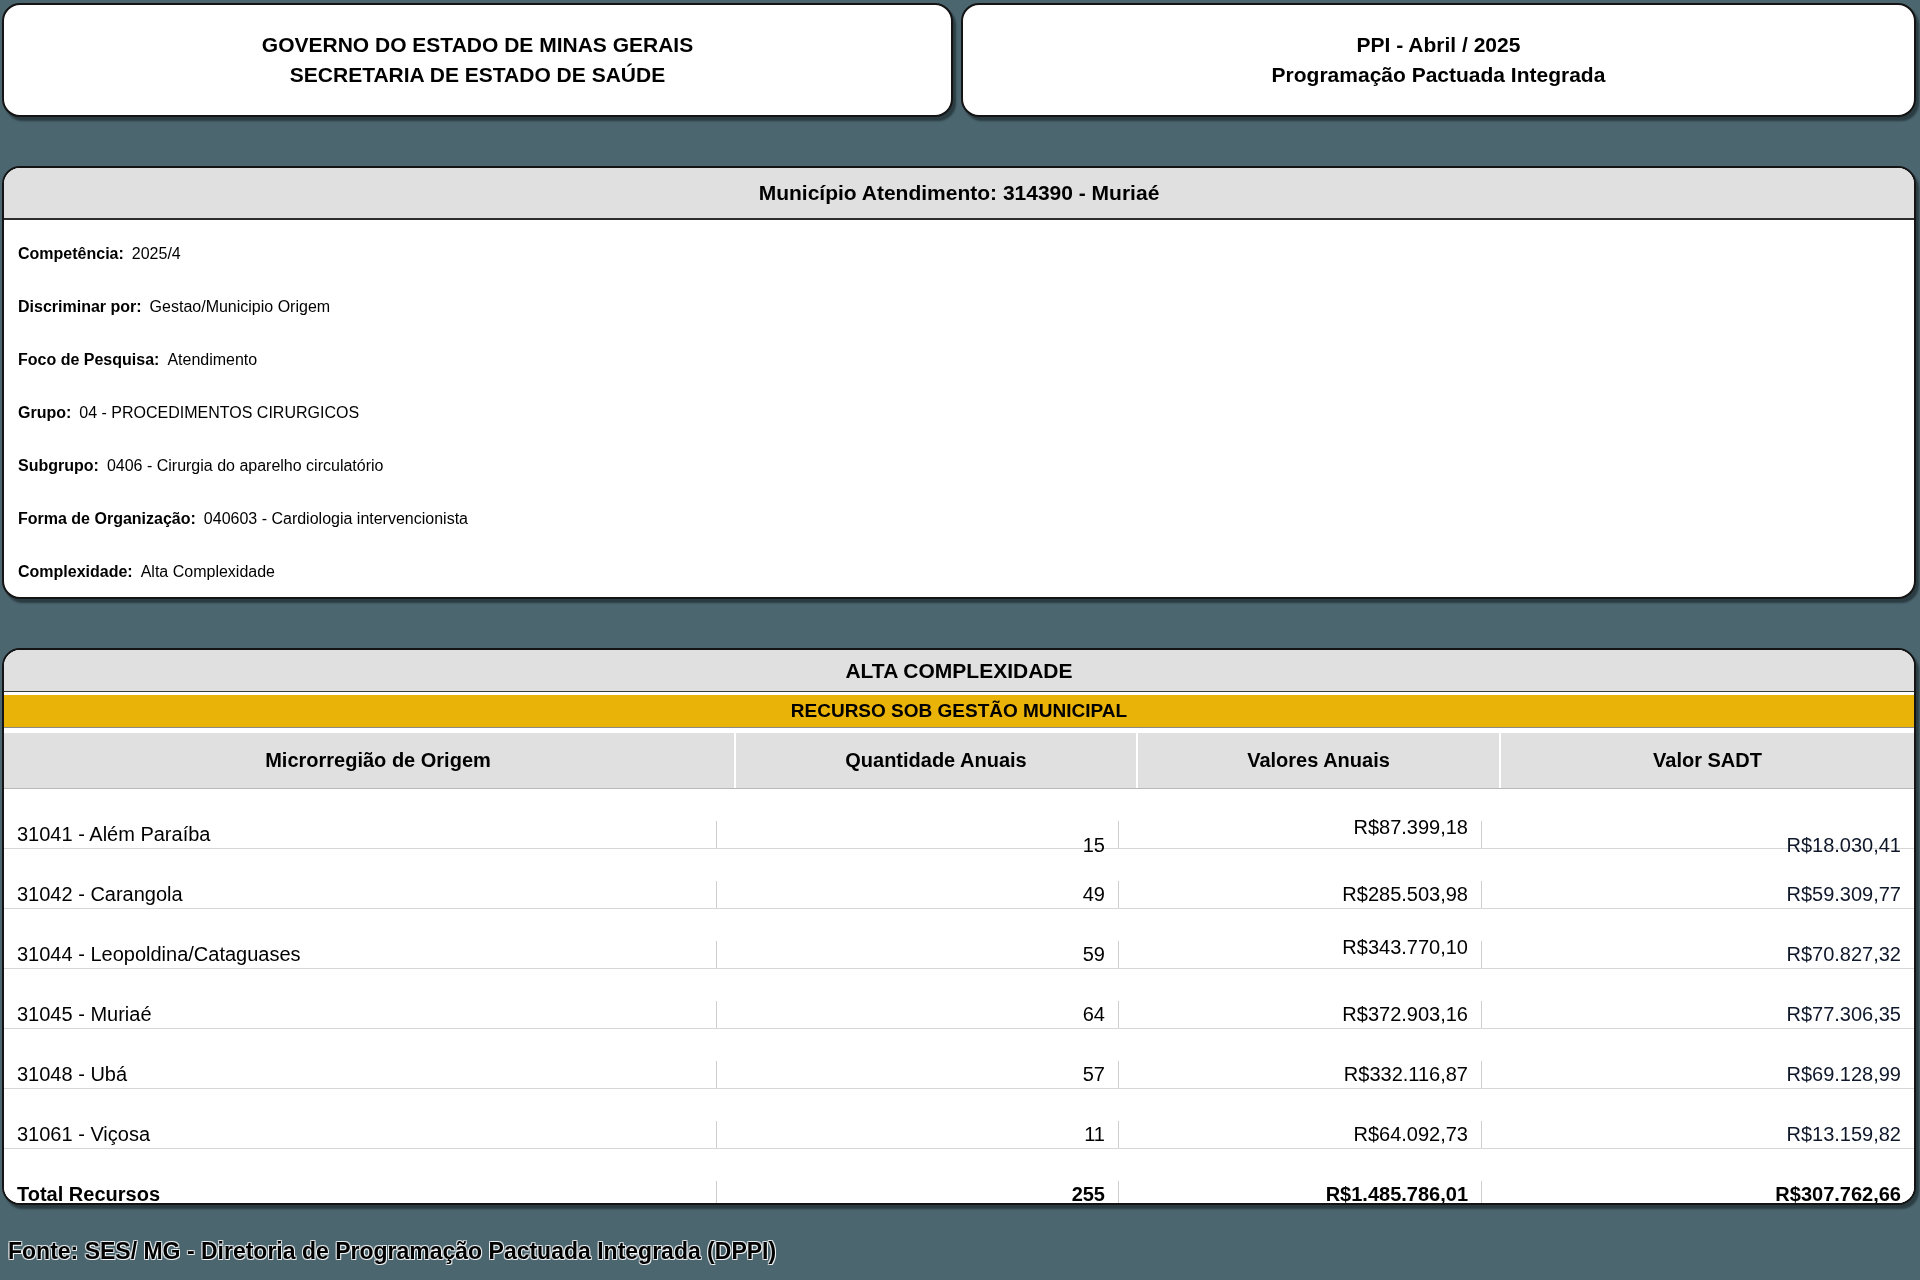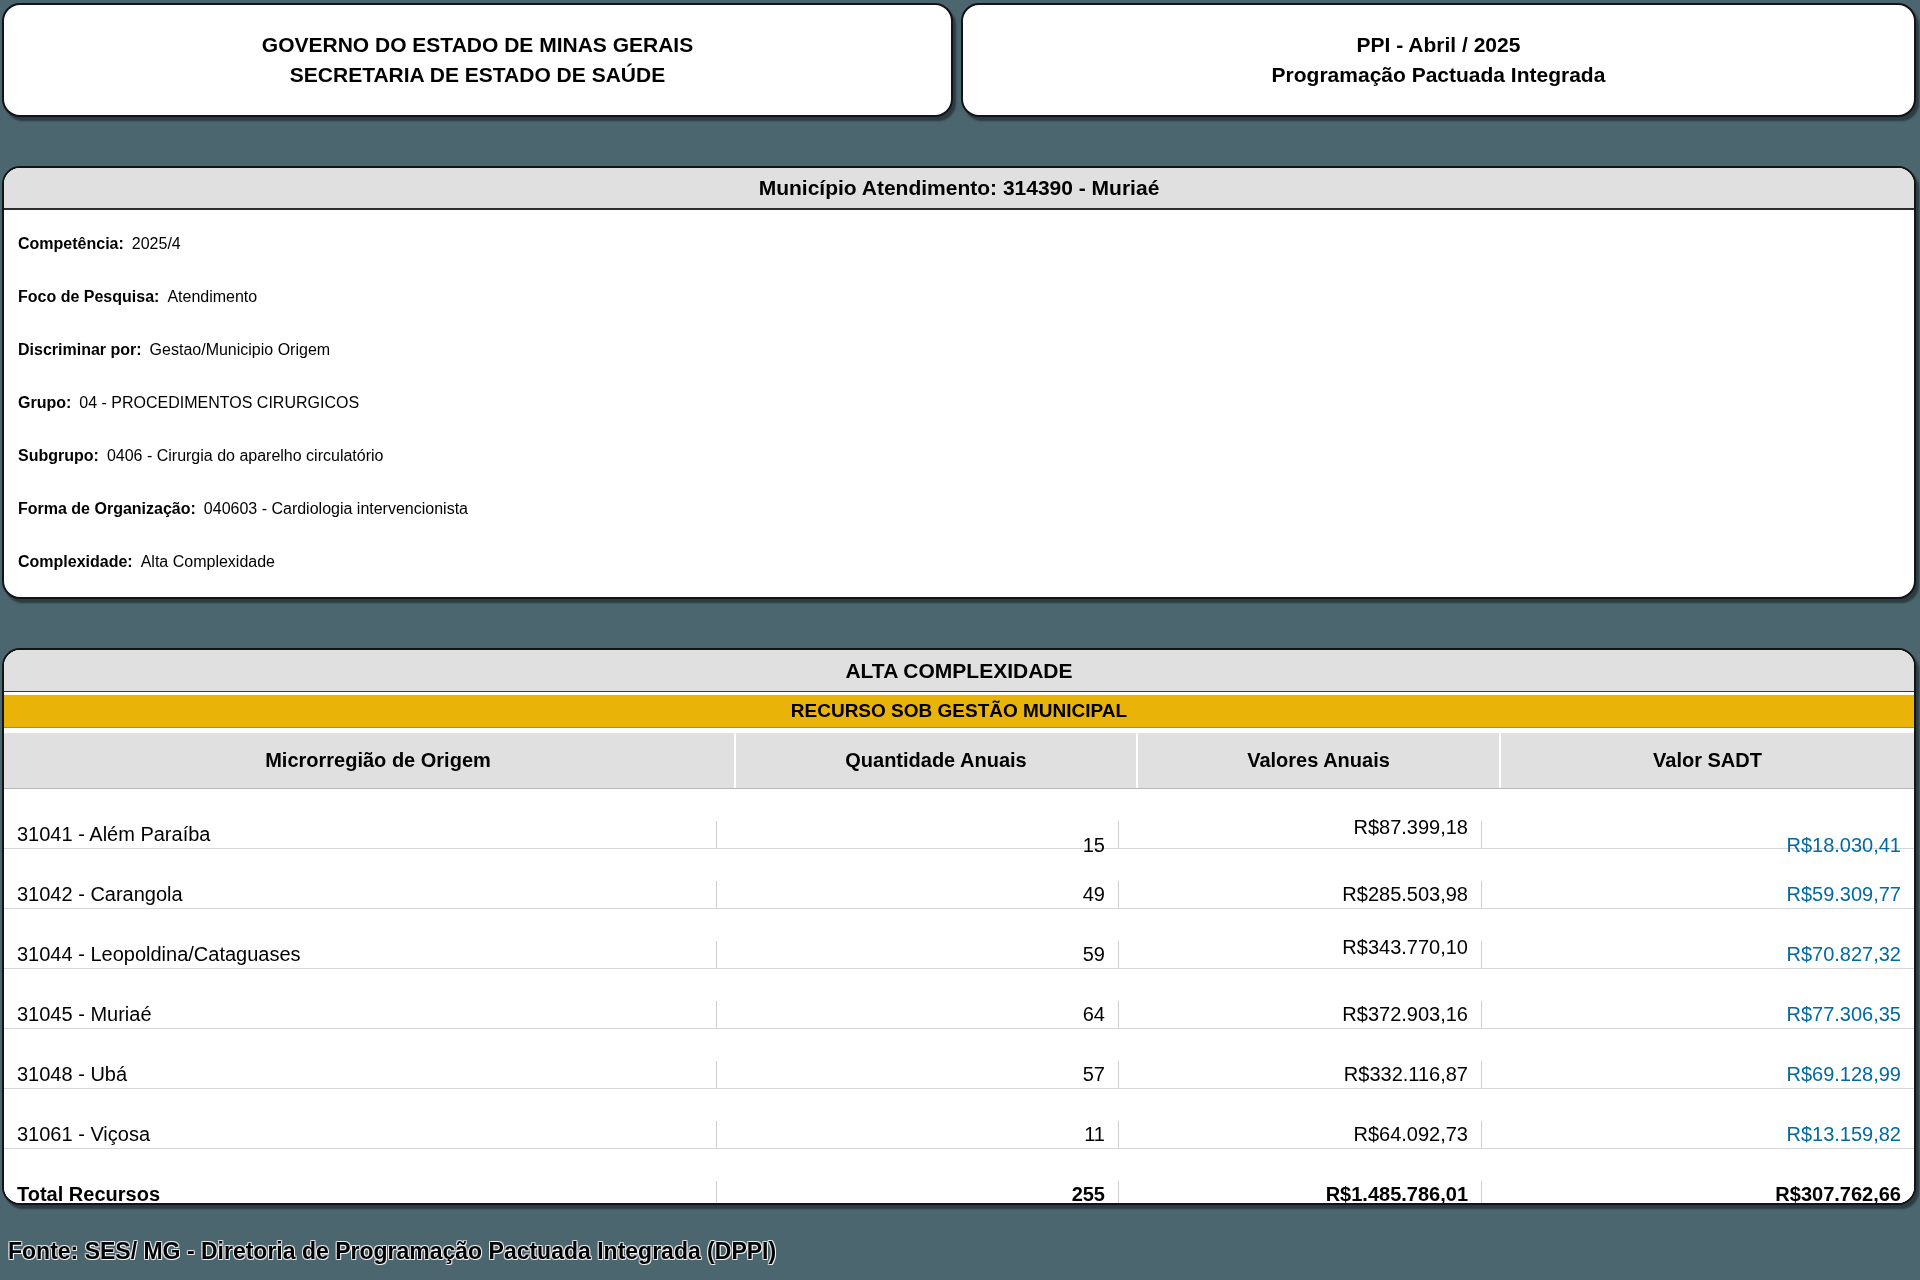--- a/index.html
+++ b/index.html
@@ -31,21 +31,21 @@
     font-weight: bold;
     font-size: 21px;
     line-height: 1.45;
   }
   #hdr-left  { left: 2px;   width: 951px; }
   #hdr-right { left: 961px; width: 955px; }
 
   
   #filters-card { top: 166px; left: 2px; width: 1914px; height: 433px; }
   .filters-title {
-    height: 42px;
+    height: 52px;
     background: #e0e0e0;
     border-bottom: 2px solid #2e2e2e;
     display: flex;
     align-items: center;
     justify-content: center;
     font-weight: bold;
     font-size: 21px;
   }
   .filters-body { padding: 7px 14px 0 14px; }
   .filter-field {
@@ -96,21 +96,21 @@
     height: 60px;
     border-bottom: 1px solid #d6d6d6;
     font-size: 20px;
     background: #fff;
   }
   .c { display: flex; align-items: center; margin-top: 32px; }
   .c-name { padding-left: 13px; }
   .c-num  { justify-content: flex-end; padding-right: 13px; border-left: 1px solid #cfcfcf; }
   .cell-low  { align-items: flex-end;   padding-bottom: 9px;  }
   .cell-high { align-items: flex-start; padding-top: 13px;    }
-  .t-row .c-sadt { color: #0369a1; }
+  .t-row .c-sadt { color: #0f172a; }
   .t-total { font-weight: bold; height: 59px; border-bottom: none; }
   .t-total .c-sadt { color: #000; }
 
   
   #footer-line {
     position: absolute;
     left: 8px;
     top: 1238px;
     font-weight: bold;
     font-size: 23px;
@@ -136,26 +136,26 @@
 </div>
 
 <div id="filters-card" class="card">
   <div class="filters-title">Município Atendimento: 314390 - Muriaé</div>
   <div class="filters-body">
     <div class="filter-field">
       <b>Competência:</b>
       <span>2025/4</span>
     </div>
     <div class="filter-field">
+      <b>Discriminar por:</b>
+      <span>Gestao/Municipio Origem</span>
+    </div>
+    <div class="filter-field">
       <b>Foco de Pesquisa:</b>
       <span>Atendimento</span>
-    </div>
-    <div class="filter-field">
-      <b>Discriminar por:</b>
-      <span>Gestao/Municipio Origem</span>
     </div>
     <div class="filter-field">
       <b>Grupo:</b>
       <span>04 - PROCEDIMENTOS CIRURGICOS</span>
     </div>
     <div class="filter-field">
       <b>Subgrupo:</b>
       <span>0406 - Cirurgia do aparelho circulatório</span>
     </div>
     <div class="filter-field">

